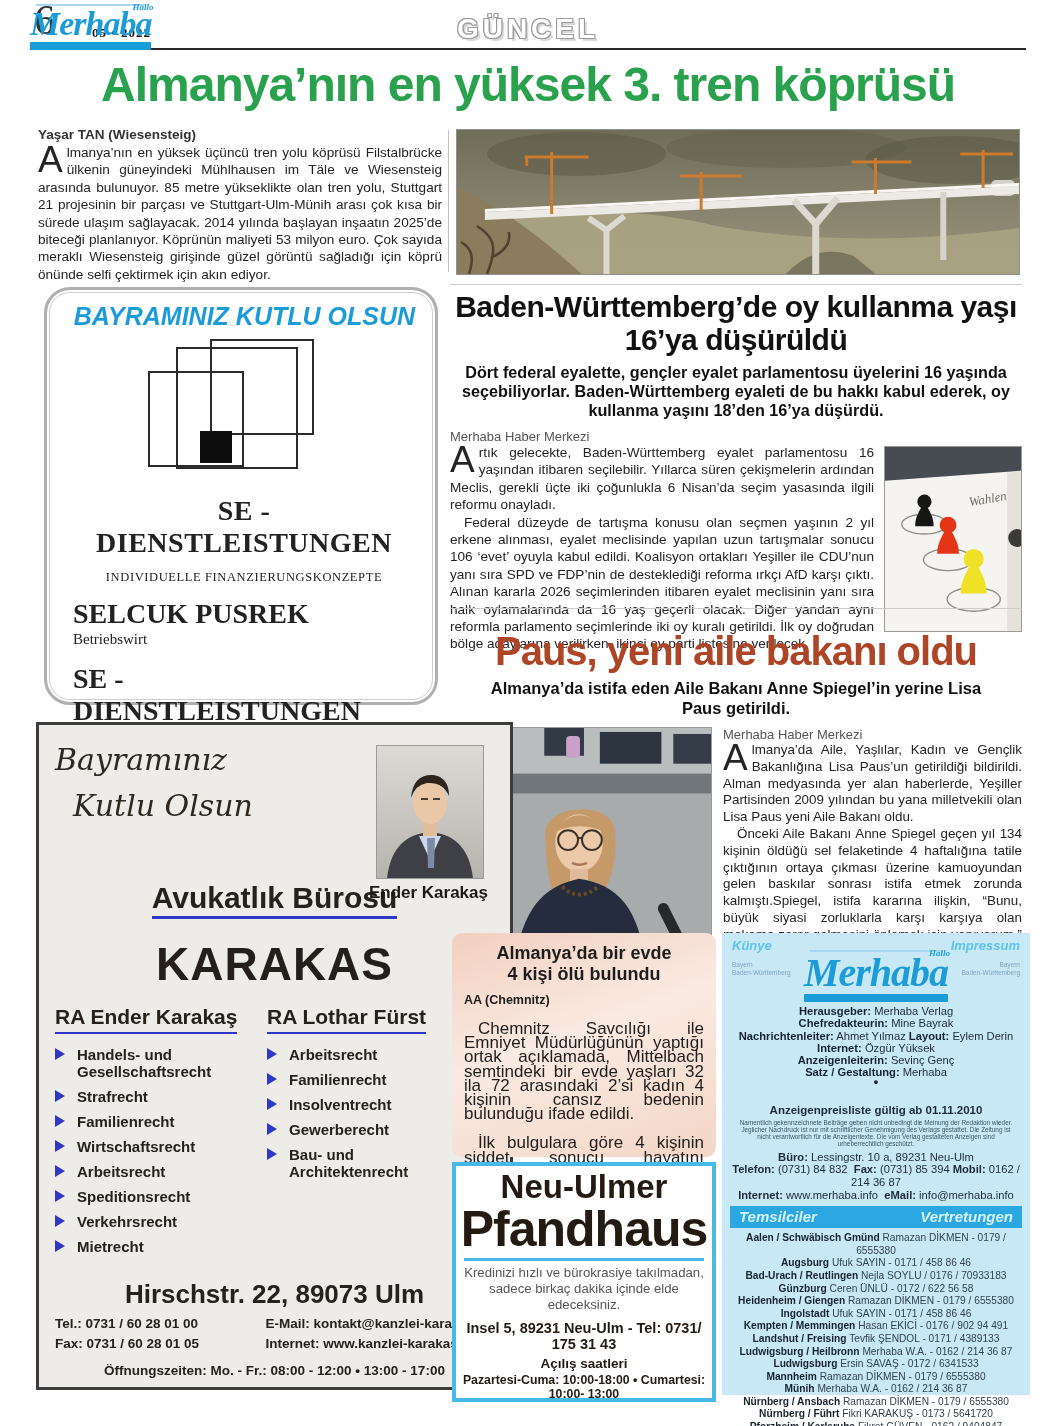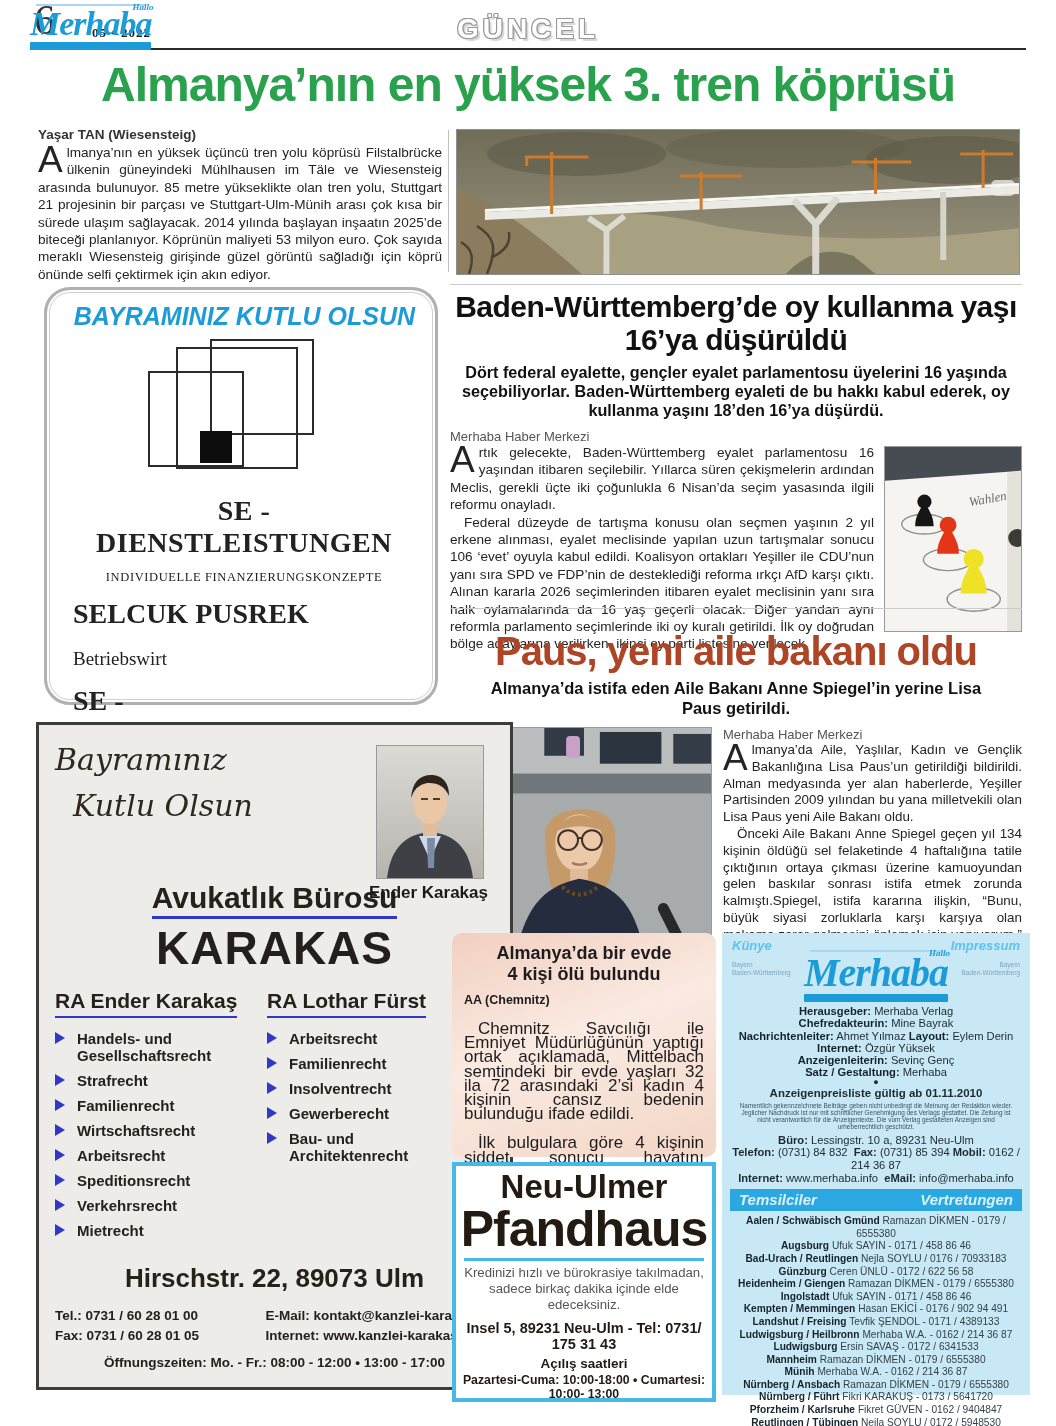--- a/index.html
+++ b/index.html
@@ -35,21 +35,21 @@
   .se-greet{text-align:right;font-family:"Liberation Sans",sans-serif;font-style:italic;font-weight:bold;font-size:25px;color:var(--blue,#1b9cd8);}
   .se-logo{position:relative;width:212px;height:150px;margin:8px auto 6px auto;}
   .se-sq{position:absolute;border:2px solid #2b2b2b;background:transparent;}
   .se-sq1{left:10px;top:32px;width:92px;height:92px;}
   .se-sq2{left:38px;top:8px;width:118px;height:118px;}
   .se-sq3{left:72px;top:0;width:100px;height:92px;}
   .se-fill{position:absolute;left:62px;top:92px;width:32px;height:32px;background:#0d0d0d;}
   .se-title{text-align:center;font-weight:bold;font-size:28px;letter-spacing:.5px;}
   .se-caps{text-align:center;font-size:12.5px;letter-spacing:.6px;margin-top:11px;}
   .se-name{font-weight:bold;font-size:28px;margin-top:13px;}
-  .se-role{font-size:19px;margin-top:18px;}
+  .se-role{font-size:15px;margin-top:1px;}
   .se-title2{font-weight:bold;font-size:28px;margin-top:15px;}
   .se-line{font-size:18.5px;margin-top:2px;}
   
   .bw{position:absolute;left:450px;top:284px;width:572px;border-top:1px solid #cccccc;padding-top:5px;}
   .bw-headline{font-size:30px;line-height:33px;font-weight:bold;text-align:center;letter-spacing:-.5px;color:#111;}
   .bw-subhead{font-size:16.2px;line-height:19px;font-weight:bold;text-align:center;margin:7px auto 0 auto;width:560px;color:#111;}
   .bw-byline{font-size:13px;color:#555;margin-top:9px;}
   .bw-photo{float:right;width:138px;height:186px;margin:2px 0 4px 10px;border:1px solid #9a9a9a;box-sizing:border-box;}
   .bw-photo svg{display:block;width:100%;height:100%;}
   .indent{text-indent:14px;}
@@ -65,29 +65,29 @@
   
   .karakas{position:absolute;left:36px;top:722px;width:477px;height:668px;box-sizing:border-box;background:#edece8;
            border:3px solid #3c3c3c;padding:12px 16px;color:#27211c;}
   .k-script{font-family:"DejaVu Serif",serif;font-style:italic;font-size:30px;line-height:46px;color:#2e2820;}
   .k-script .l2{padding-left:18px;}
   .k-photo{position:absolute;right:26px;top:20px;width:108px;height:134px;border:1px solid #999;box-sizing:border-box;}
   .k-photo svg{display:block;width:100%;height:100%;}
   .k-photo-cap{position:absolute;right:22px;top:158px;font-weight:bold;font-size:17px;color:#1e1915;}
   .k-office{text-align:center;margin-top:52px;}
   .k-office span{display:inline-block;font-weight:bold;font-size:30px;border-bottom:3px solid var(--royal,#3038c8);padding-bottom:1px;}
-  .k-name{text-align:center;font-weight:bold;font-size:46px;letter-spacing:1px;margin-top:2px;color:#241f1b;}
+  .k-name{text-align:center;font-weight:bold;font-size:46px;letter-spacing:1px;margin-top:18px;color:#241f1b;}
   .k-cols{display:flex;margin-top:14px;}
   .k-col1{width:212px;}
   .k-col2{flex:1;}
   .k-colhead{display:inline-block;font-weight:bold;font-size:21px;border-bottom:2.5px solid var(--royal,#3038c8);padding-bottom:3px;margin-bottom:12px;}
   .k-item{position:relative;padding-left:22px;font-weight:bold;font-size:15px;line-height:17px;margin-bottom:8px;max-width:165px;}
   .tri{position:absolute;left:0;top:2px;width:0;height:0;border-left:10px solid var(--royal,#3038c8);border-top:6.5px solid transparent;border-bottom:6.5px solid transparent;}
   .k-address{text-align:center;font-weight:bold;font-size:26px;margin-top:16px;}
-  .k-contact{display:flex;justify-content:space-between;margin-top:12px;font-weight:bold;font-size:13.5px;line-height:20px;}
+  .k-contact{display:flex;justify-content:space-between;margin-top:4px;font-weight:bold;font-size:13.5px;line-height:20px;}
   .k-hours{text-align:center;font-weight:bold;font-size:13.5px;margin-top:9px;}
   
   .chemnitz{position:absolute;left:452px;top:933px;width:264px;height:224px;box-sizing:border-box;border-radius:10px;
             background:linear-gradient(160deg,#f2cfc0,#faeae2 45%,#f3d6c6);padding:10px 12px;color:#1d1d1d;}
   .c-headline{font-weight:bold;font-size:18px;line-height:21px;text-align:center;}
   .c-byline{font-weight:bold;font-size:12.5px;margin-top:8px;}
   .c-body{font-size:17px;line-height:14.2px;text-align:justify;margin-top:15px;}
   
   .pfandhaus{position:absolute;left:452px;top:1162px;width:264px;height:240px;box-sizing:border-box;background:#fff;
              border:4px solid var(--cyan,#47b9e7);text-align:center;color:#231a12;padding-top:4px;}
@@ -104,21 +104,21 @@
   .imp-top{position:relative;height:14px;}
   .imp-kunye,.imp-imp{position:absolute;top:0;font-weight:bold;font-style:italic;font-size:13px;color:#5fc2ec;}
   .imp-kunye{left:2px;} .imp-imp{right:2px;}
   .imp-region{position:absolute;top:28px;font-size:6.5px;line-height:8px;color:#7fa5bd;}
   .imp-region.left{left:10px;} .imp-region.right{right:10px;text-align:right;}
   .imp-logo{text-align:center;margin-top:-2px;}
   .imp-logo .m-name{font-size:40px;}
   .imp-staff{font-size:11.2px;line-height:12.3px;text-align:center;margin-top:3px;}
   .imp-staff b{color:#14232e;}
   .imp-dot{text-align:center;font-size:9px;line-height:7px;}
-  .imp-price{font-weight:bold;font-size:11.5px;text-align:center;margin-top:1px;}
+  .imp-price{font-weight:bold;font-size:11.5px;text-align:center;margin-top:18px;}
   .imp-legal{font-size:6.4px;line-height:7px;color:#3b5563;text-align:center;margin-top:3px;padding:0 6px;}
   .imp-buro{font-size:11.2px;line-height:12.6px;text-align:center;margin-top:4px;}
   .imp-bar{display:flex;justify-content:space-between;background:var(--impbar,#2ba7e1);color:#d8f2fd;
            font-weight:bold;font-style:italic;font-size:15px;line-height:22px;padding:0 9px;margin:5px 0 4px 0;}
   .imp-reps{font-size:10.2px;line-height:12.6px;text-align:center;}
   .rep-row b{color:#16232c;}
   .rep-row span{color:#33424c;}
 </style>
 </head>
 <body>

